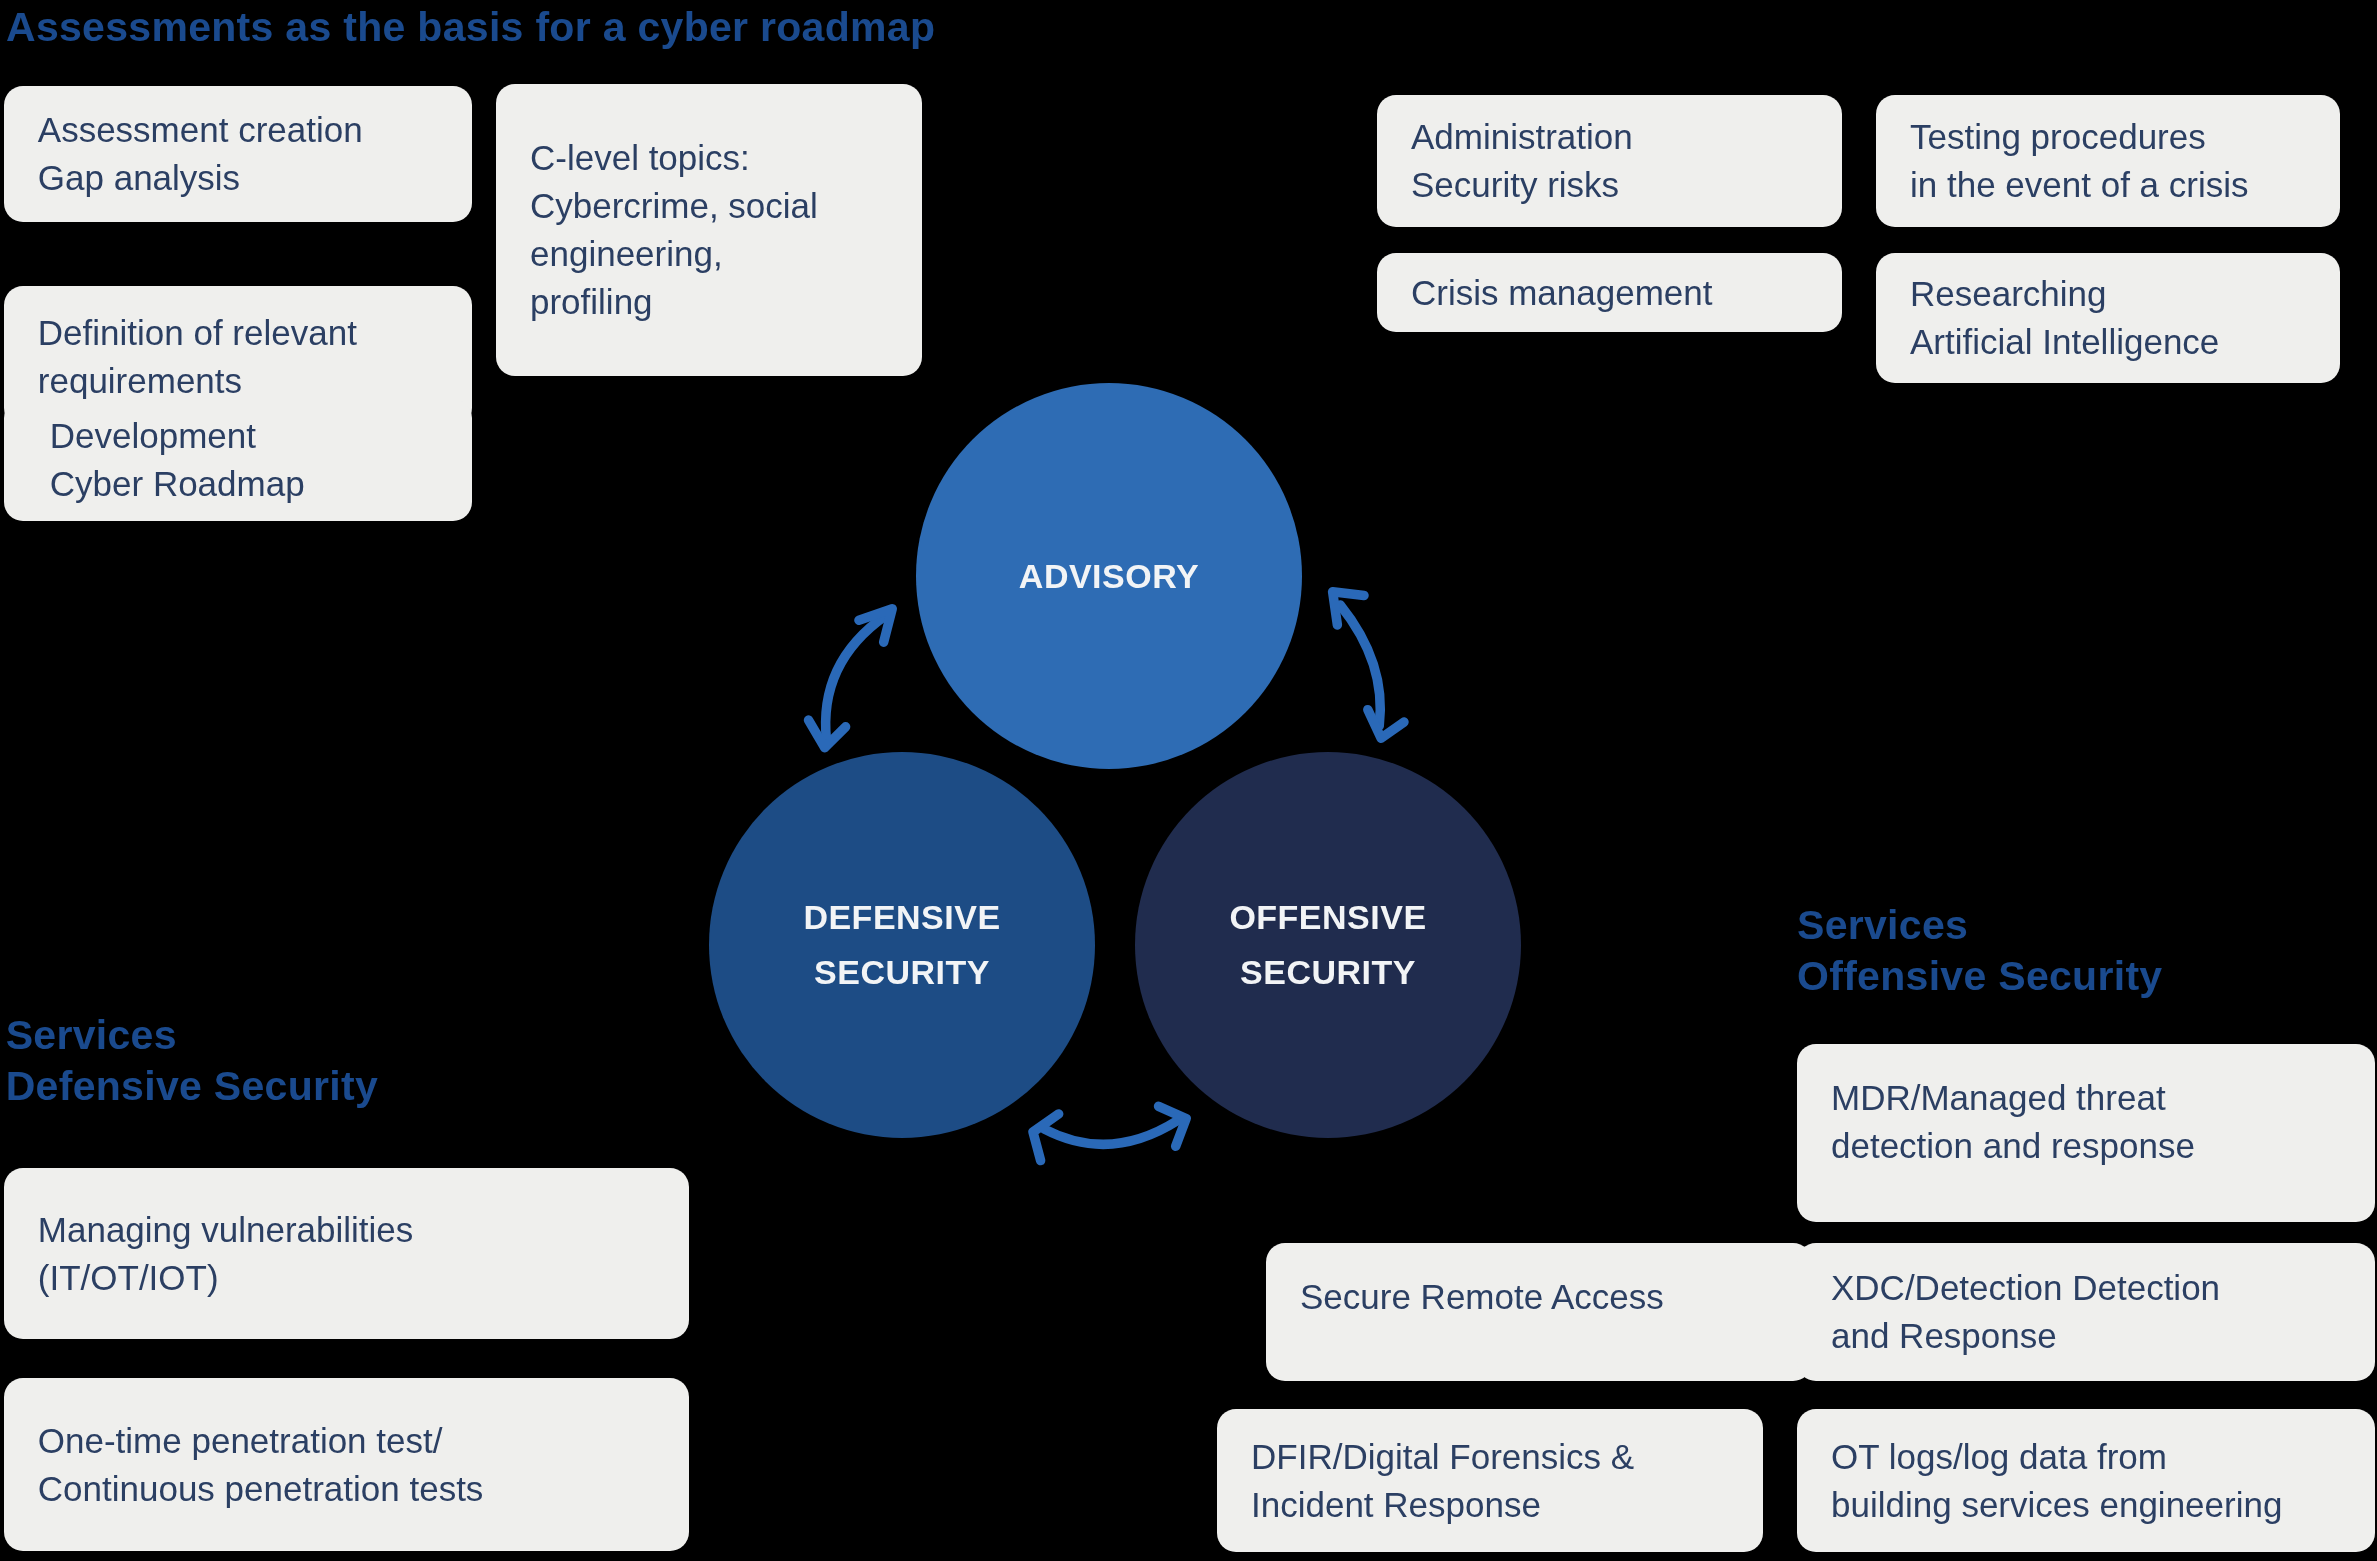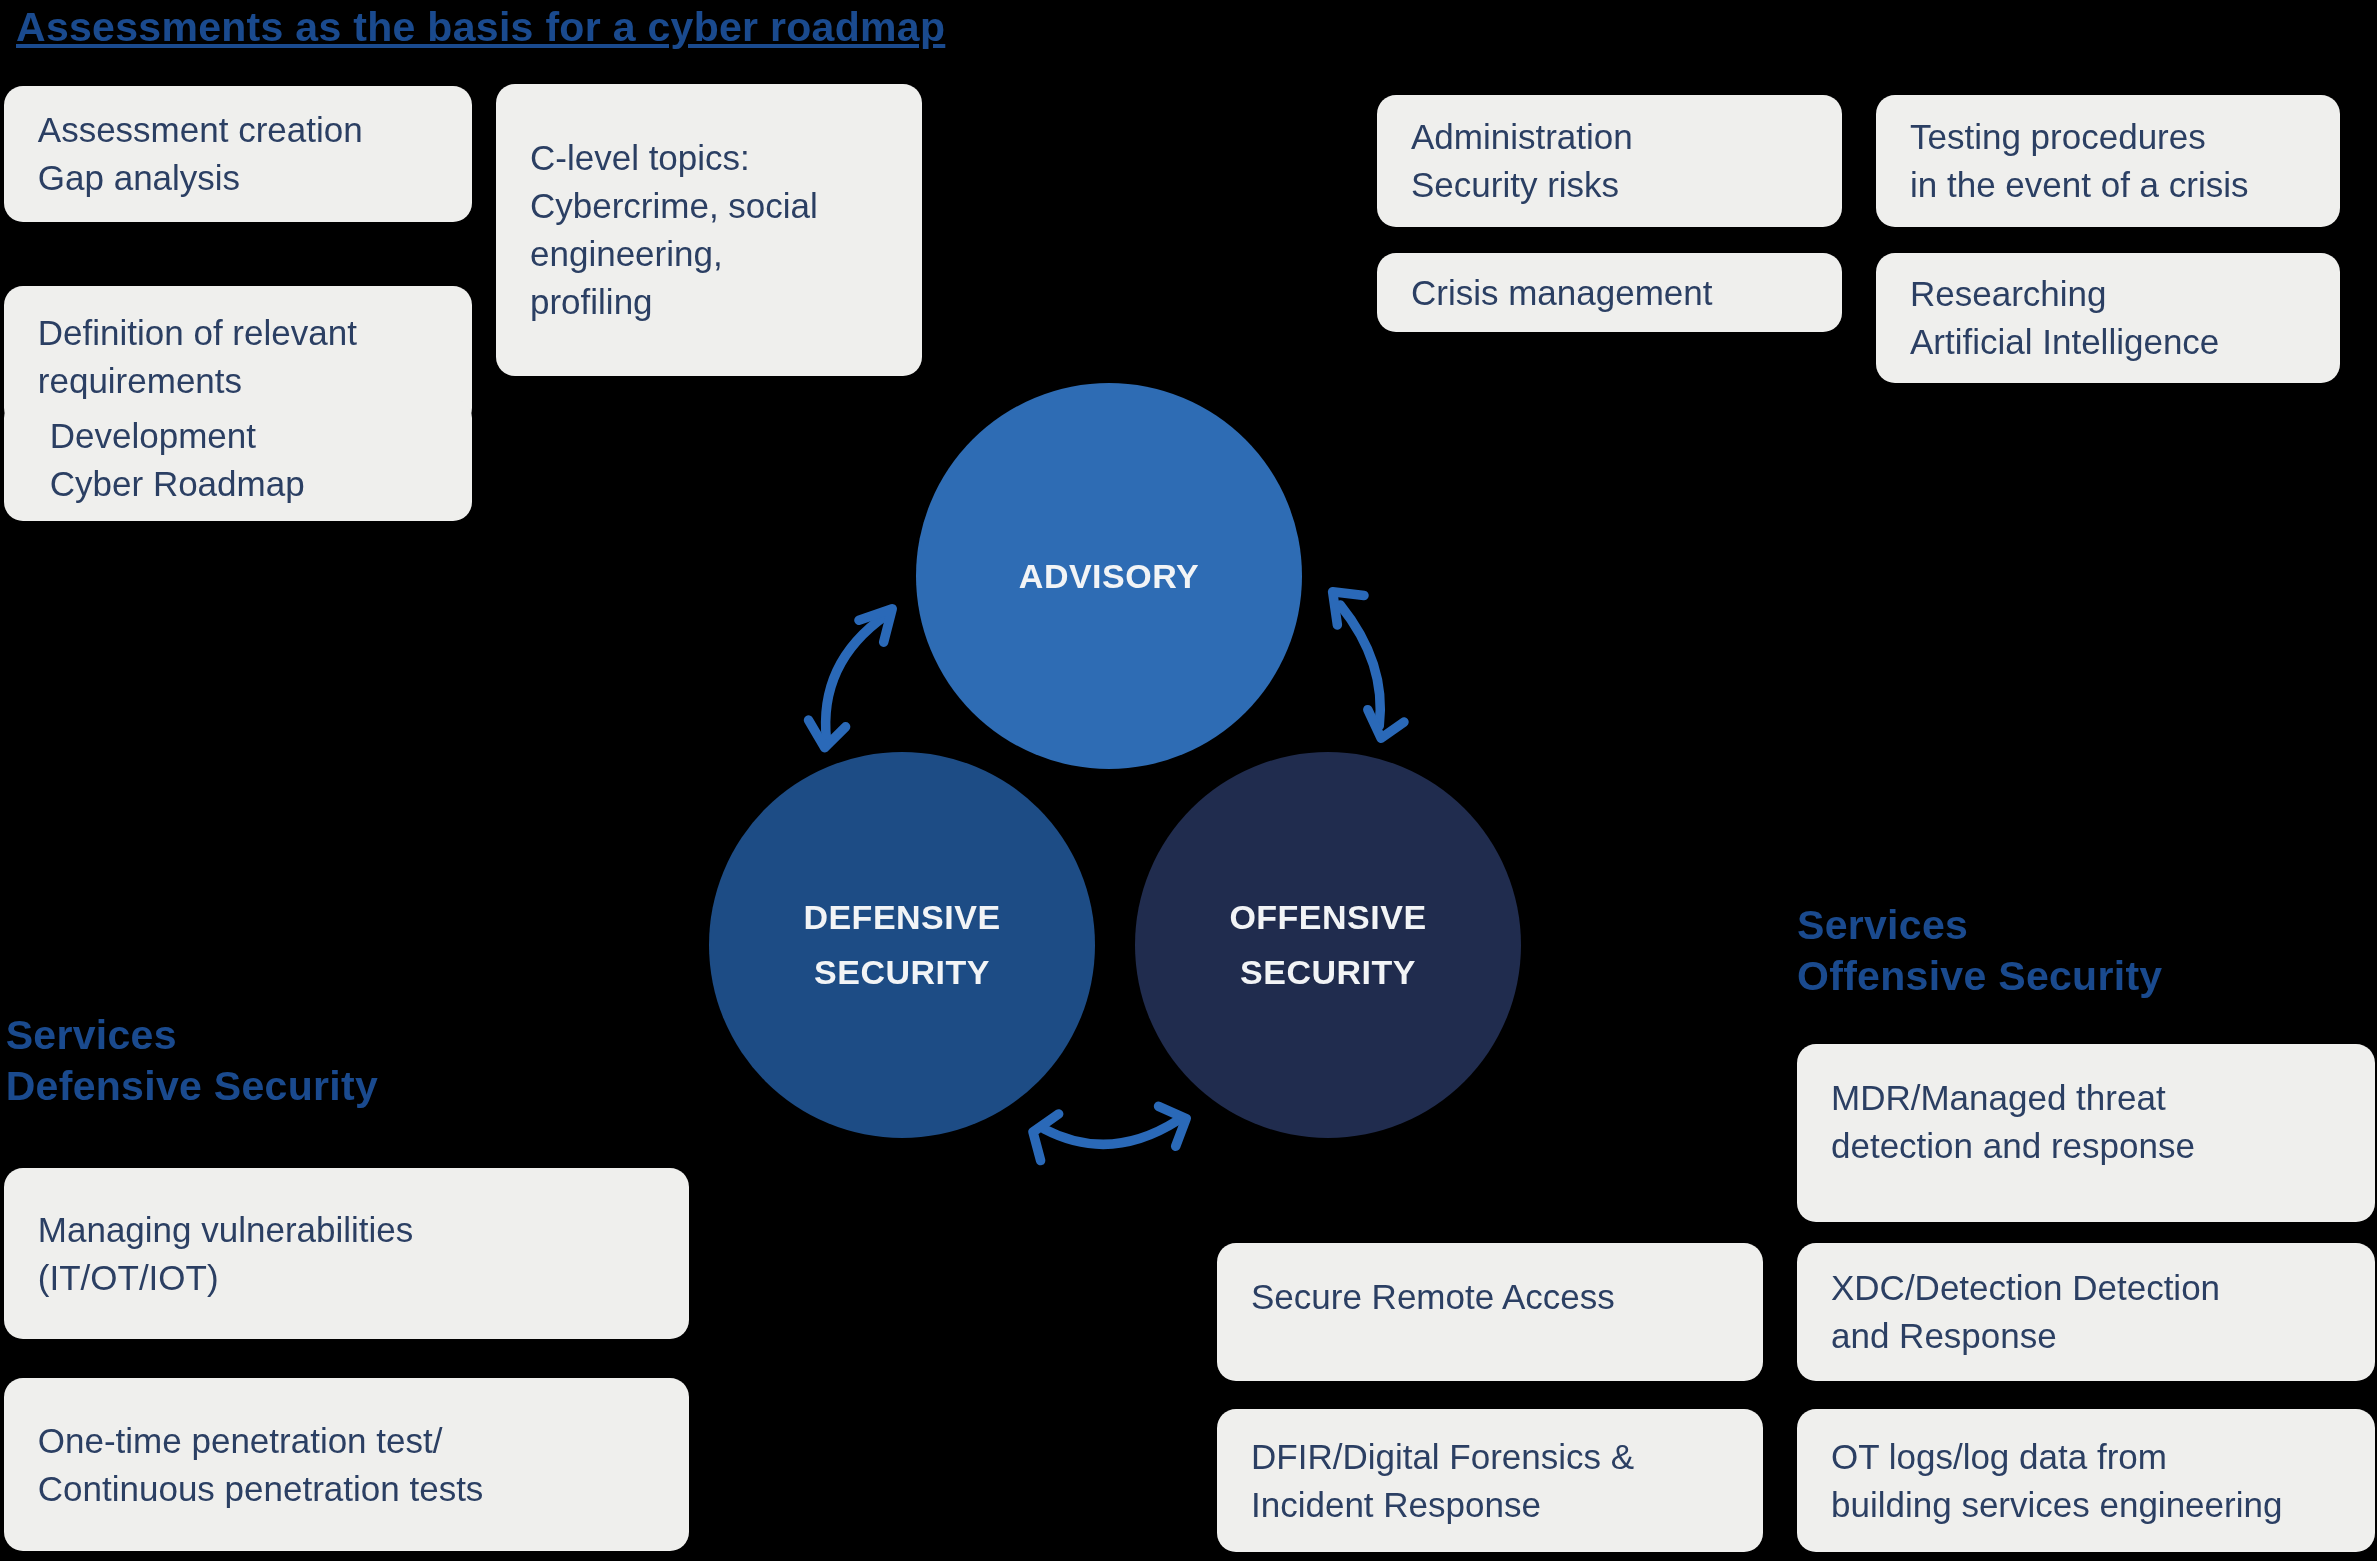--- a/index.html
+++ b/index.html
@@ -75,21 +75,21 @@
     stroke-width: 10px;
     stroke-linecap: round;
     stroke-linejoin: round;
   }
 </style>
 </head>
 <body>
 
 <div id="canvas">
 
-  <div class="heading" style="left:16px; top:1.9px;text-decoration:underline;">Assessments as the basis for a cyber roadmap</div>
+  <div class="heading" style="left:6px; top:1.9px;">Assessments as the basis for a cyber roadmap</div>
   <div class="heading" style="left:5.7px; top:1010px;">Services
 Defensive Security</div>
   <div class="heading" style="left:1797px; top:900px;">Services
 Offensive Security</div>
 
   <div class="box" style="left:3.8px; top:86px; width:468px; height:136px;">Assessment creation
 Gap analysis</div>
   <div class="box" style="left:496px; top:84px; width:426px; height:292px;">C-level topics:
 Cybercrime, social
 engineering,
@@ -105,21 +105,21 @@
 in the event of a crisis</div>
   <div class="box" style="left:1377px; top:253px; width:465px; height:79px;">Crisis management</div>
   <div class="box" style="left:1876px; top:253px; width:464px; height:130px;">Researching
 Artificial Intelligence</div>
 
   <div class="box" style="left:3.8px; top:1168px; width:685px; height:171px;">Managing vulnerabilities
 (IT/OT/IOT)</div>
   <div class="box" style="left:3.8px; top:1378px; width:685px; height:173px;">One-time penetration test/
 Continuous penetration tests</div>
 
-  <div class="box top" style="left:1217px; top:1243px; width:546px; height:138px;">Secure Remote Access</div>
+  <div class="box top" style="left:1266px; top:1243px; width:546px; height:138px;">Secure Remote Access</div>
   <div class="box" style="left:1217px; top:1409px; width:546px; height:143px;">DFIR/Digital Forensics &amp;
 Incident Response</div>
 
   <div class="box top" style="left:1797px; top:1044px; width:578px; height:178px;">MDR/Managed threat
 detection and response</div>
   <div class="box" style="left:1797px; top:1243px; width:578px; height:138px;">XDC/Detection Detection
 and Response</div>
   <div class="box" style="left:1797px; top:1409px; width:578px; height:143px;">OT logs/log data from
 building services engineering</div>
 

